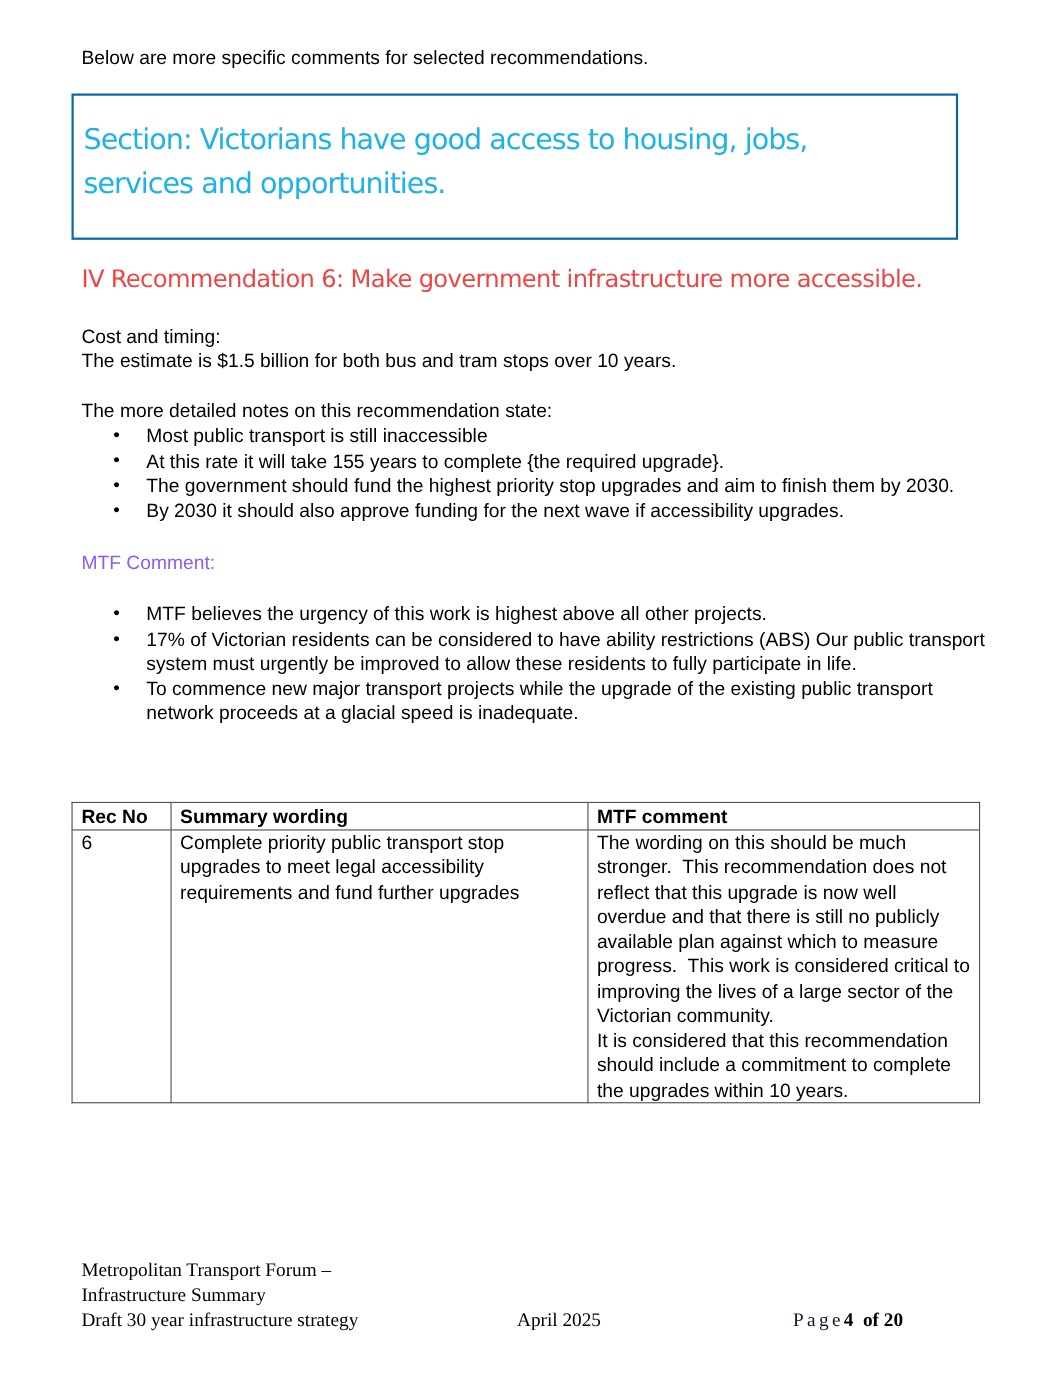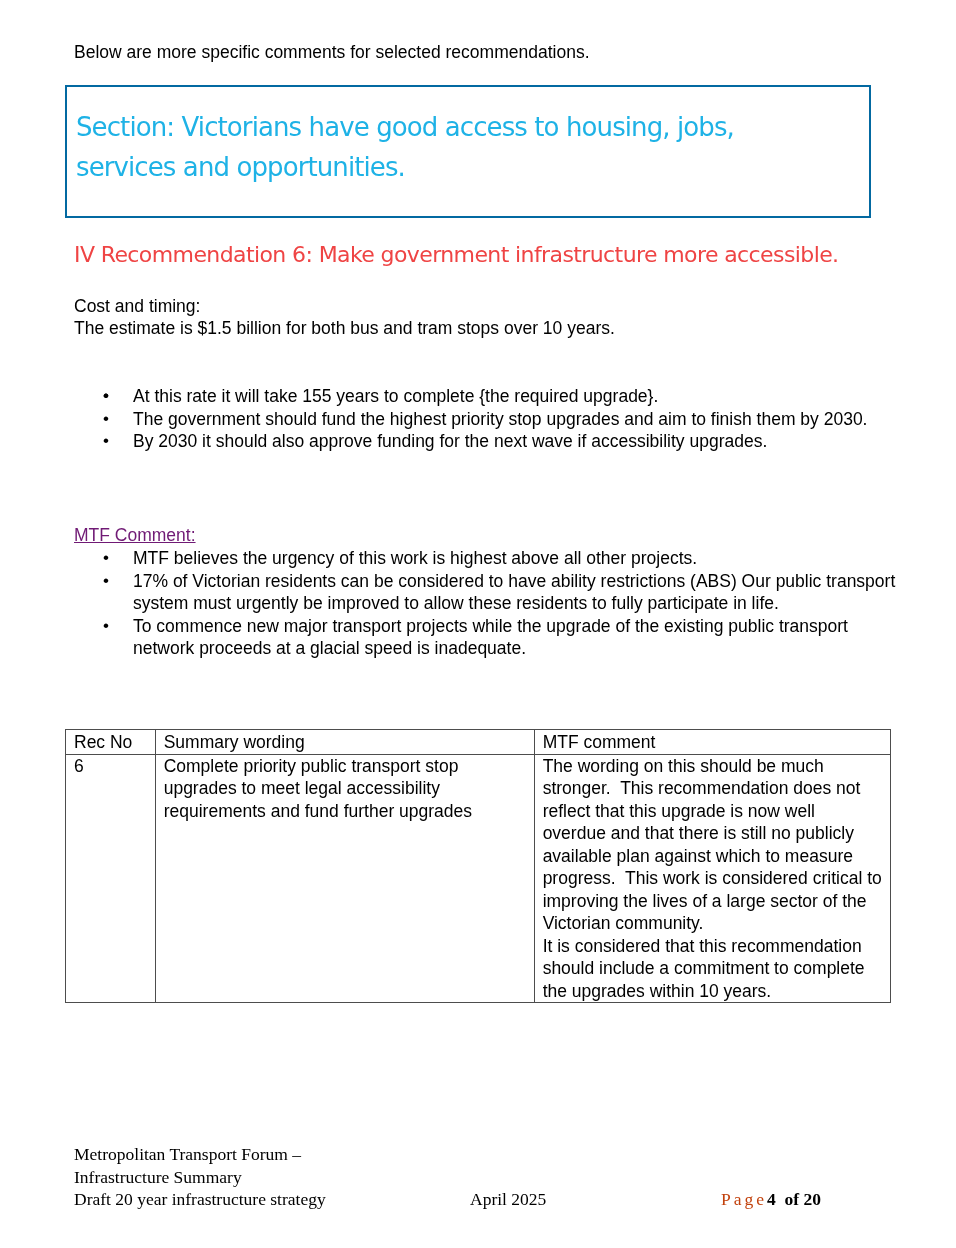--- a/index.html
+++ b/index.html
@@ -32,65 +32,66 @@
       width: 830px;
     }
     ul.bullets li {
       position: relative; padding-left: 59px; font-size: 17.5px; line-height: 22.5px;
     }
     ul.bullets li .dot {
       position: absolute; left: 29px; top: 0; font-size: 17px;
     }
     .notes-list { top: 385px; }
     .mtf-label {
-      left: 74px; top: 524px; color: #701a75; text-decoration: underline;
+      left: 74px; top: 500px; color: #8b5cf6; 
     }
     .mtf-list { top: 547px; width: 800px; }
     table.rec-table {
       position: absolute; left: 65px; top: 729px; width: 826px;
       border-collapse: collapse; font-size: 17.5px; line-height: 22.5px;
     }
     table.rec-table th, table.rec-table td {
       border: 1px solid #4d4d4d; text-align: left; vertical-align: top;
       padding: 0 8px 0 8px; font-weight: normal;
     }
-    table.rec-table th { padding-top: 1px; }
+    table.rec-table th { padding-top: 1px; font-weight: bold; }
     .col1 { width: 73px; }
     .col2 { width: 364px; }
     .col3 { width: 341px; }
     .footer {
       position: absolute; font-family: "Liberation Serif", serif; font-size: 17.5px;
       line-height: 22.5px; margin: 0;
     }
     .footer-org { left: 74px; top: 1143px; }
     .footer-title { left: 74px; top: 1188px; }
     .footer-date { left: 470px; top: 1188px; }
     .footer-page { left: 721px; top: 1188px; }
-    .page-word { color: #c2410c; letter-spacing: 3px; }
+    .page-word { color: #0f172a; letter-spacing: 3px; }
     .page-num { font-weight: bold; }
   </style>
 </head>
 <body>
 
 <div class="page">
 
   <p class="p intro">Below are more specific comments for selected recommendations.</p>
 
   <div class="section-box">
     <h1 class="section-title">Section: Victorians have good access to housing, jobs, services and opportunities.</h1>
   </div>
 
   <h2 class="rec-heading">IV Recommendation 6: Make government infrastructure more accessible.</h2>
 
   <p class="p cost-label">Cost and timing:</p>
   <p class="p cost-text">The estimate is $1.5 billion for both bus and tram stops over 10 years.</p>
 
+  <p class="p notes-intro">The more detailed notes on this recommendation state:</p>
 
   <ul class="bullets notes-list">
-    <li><span class="dot">•</span></li>
+    <li><span class="dot">•</span><span>Most public transport is still inaccessible</span></li>
     <li><span class="dot">•</span><span>At this rate it will take 155 years to complete {the required upgrade}.</span></li>
     <li><span class="dot">•</span><span>The government should fund the highest priority stop upgrades and aim to finish them by 2030.</span></li>
     <li><span class="dot">•</span><span>By 2030 it should also approve funding for the next wave if accessibility upgrades.</span></li>
   </ul>
 
   <p class="p mtf-label">MTF Comment:</p>
 
   <ul class="bullets mtf-list">
     <li><span class="dot">•</span><span>MTF believes the urgency of this work is highest above all other projects.</span></li>
     <li><span class="dot">•</span><span>17% of Victorian residents can be considered to have ability restrictions (ABS) Our public transport system must urgently be improved to allow these residents to fully participate in life.</span></li>
@@ -114,19 +115,19 @@
           <div>It is considered that this recommendation should include a commitment to complete the upgrades within 10 years.</div>
         </td>
       </tr>
     </tbody>
   </table>
 
   <p class="footer footer-org">
     <span>Metropolitan Transport Forum –</span><br>
     <span>Infrastructure Summary</span>
   </p>
-  <p class="footer footer-title">Draft 20 year infrastructure strategy</p>
+  <p class="footer footer-title">Draft 30 year infrastructure strategy</p>
   <p class="footer footer-date">April 2025</p>
   <p class="footer footer-page">
     <span class="page-word">Page</span><span class="page-num">4</span>&nbsp;&nbsp;<span class="page-num">of 20</span>
   </p>
 
 </div>
 
 </body></html>

